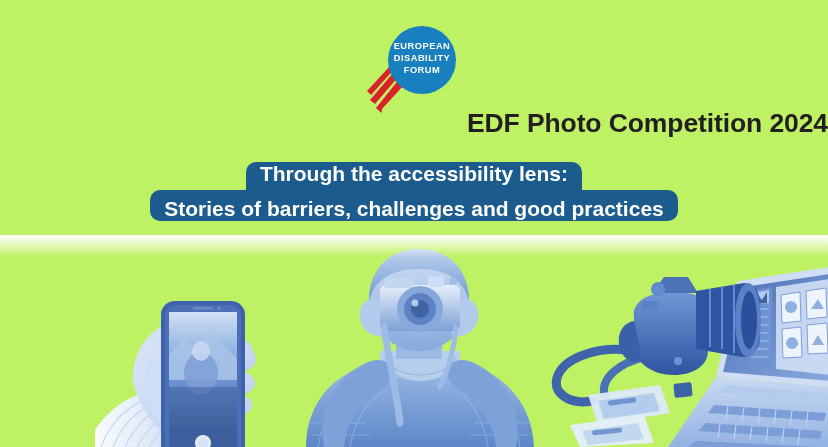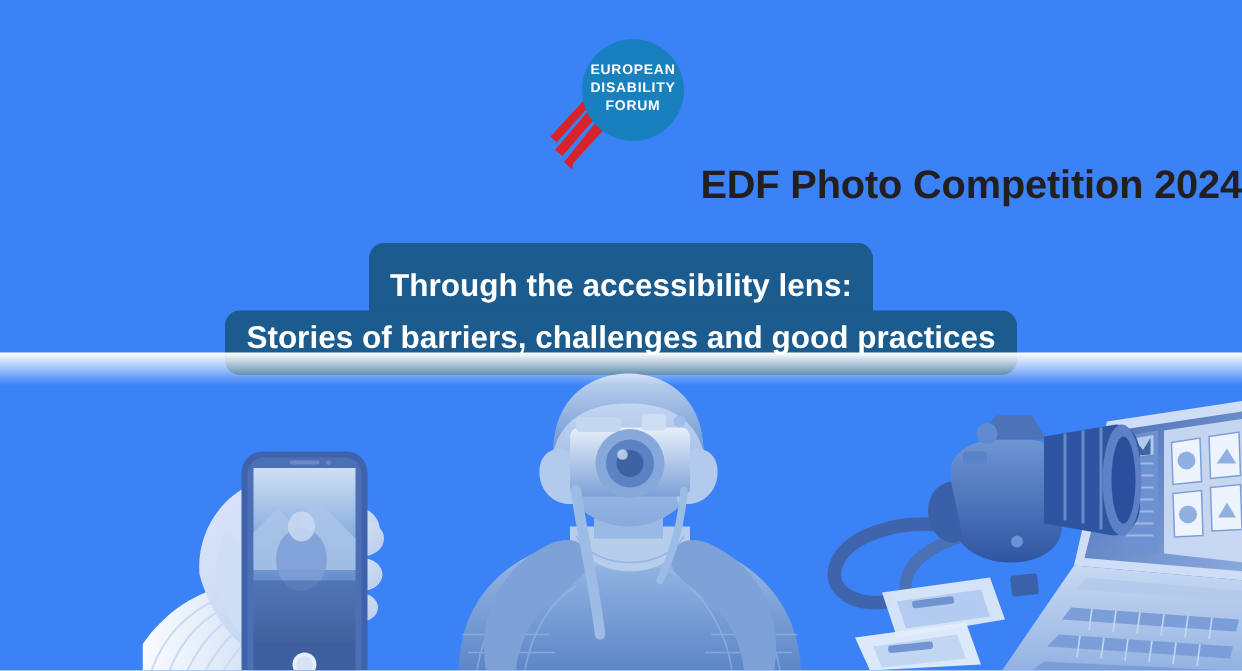--- a/index.html
+++ b/index.html
@@ -7,21 +7,21 @@
     width: 828px;
     height: 447px;
     overflow: hidden;
     background: #ffffff;
     font-family: "Liberation Sans", sans-serif;
   }
   #poster {
     position: relative;
     width: 828px;
     height: 447px;
-    background: #3b82f6;
+    background: #bef264;
     overflow: hidden;
   }
 
   
   #logo-wrap {
     position: absolute;
     left: 362px;
     top: 22px;
     width: 104px;
     height: 92px;
@@ -53,26 +53,26 @@
   .banner-line {
     background: #1b5b8d;
     color: #ffffff;
     font-size: 21px;
     font-weight: bold;
     line-height: 1;
     white-space: nowrap;
     display: block;
   }
   .banner-line-1 {
-    padding: 18px 14px 7px 14px;
+    padding: 1px 14px 7px 14px;
     border-radius: 10px 10px 0 0;
     margin-bottom: -1px;
   }
   .banner-line-2 {
-    padding: 8px 14px 14px 14px;
+    padding: 8px 14px 2px 14px;
     border-radius: 10px;
   }
 
   
   #photo-strip {
     position: absolute;
     left: 0;
     top: 235px;
     width: 828px;
     height: 212px;

